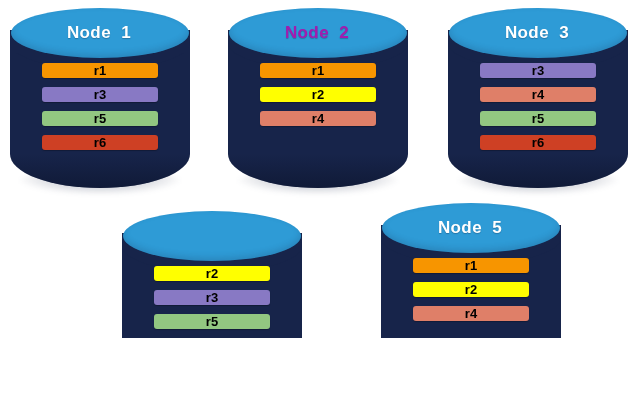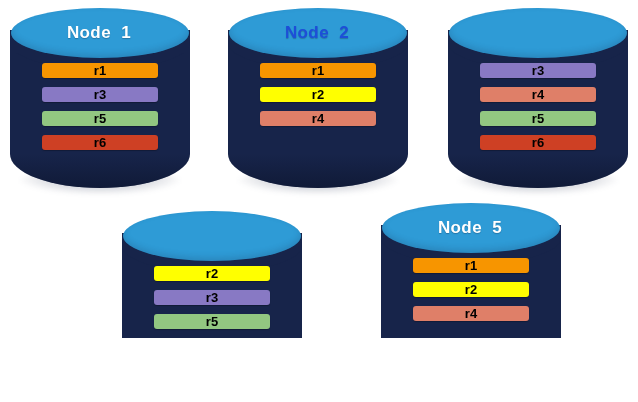--- a/index.html
+++ b/index.html
@@ -149,32 +149,33 @@
         <div class="replica" style="background: rgb(136, 121, 196);">r3</div>
         <div class="replica" style="background: rgb(146, 199, 129);">r5</div>
         <div class="replica" style="background: rgb(206, 64, 36);">r6</div>
       </div>
     </div>
     <div class="node" style="left: 228px; top: 5px;">
       <div class="node-shadow"></div>
       <div class="node-body" style="background: rgb(23, 36, 74);"></div>
       <div class="node-lip" style="background: rgb(23, 36, 74);"></div>
       <div class="node-top" style="background: rgb(46, 155, 214);"></div>
-      <div class="node-title" style="color: #1d4ed8;">Node  2</div>
+      <div class="node-title" style="color: #a21caf;">Node  2</div>
       <div class="replica-list">
         <div class="replica" style="background: rgb(247, 149, 0);">r1</div>
         <div class="replica" style="background: rgb(255, 255, 0);">r2</div>
         <div class="replica" style="background: rgb(223, 127, 104);">r4</div>
       </div>
     </div>
     <div class="node" style="left: 448px; top: 5px;">
       <div class="node-shadow"></div>
       <div class="node-body" style="background: rgb(23, 36, 74);"></div>
       <div class="node-lip" style="background: rgb(23, 36, 74);"></div>
       <div class="node-top" style="background: rgb(46, 155, 214);"></div>
+      <div class="node-title" style="color: rgb(255, 255, 255);">Node  3</div>
       <div class="replica-list">
         <div class="replica" style="background: rgb(136, 121, 196);">r3</div>
         <div class="replica" style="background: rgb(223, 127, 104);">r4</div>
         <div class="replica" style="background: rgb(146, 199, 129);">r5</div>
         <div class="replica" style="background: rgb(206, 64, 36);">r6</div>
       </div>
     </div>
     <div class="node" style="left: 122px; top: 208px;">
       <div class="node-shadow"></div>
       <div class="node-body" style="background: rgb(23, 36, 74);"></div>

